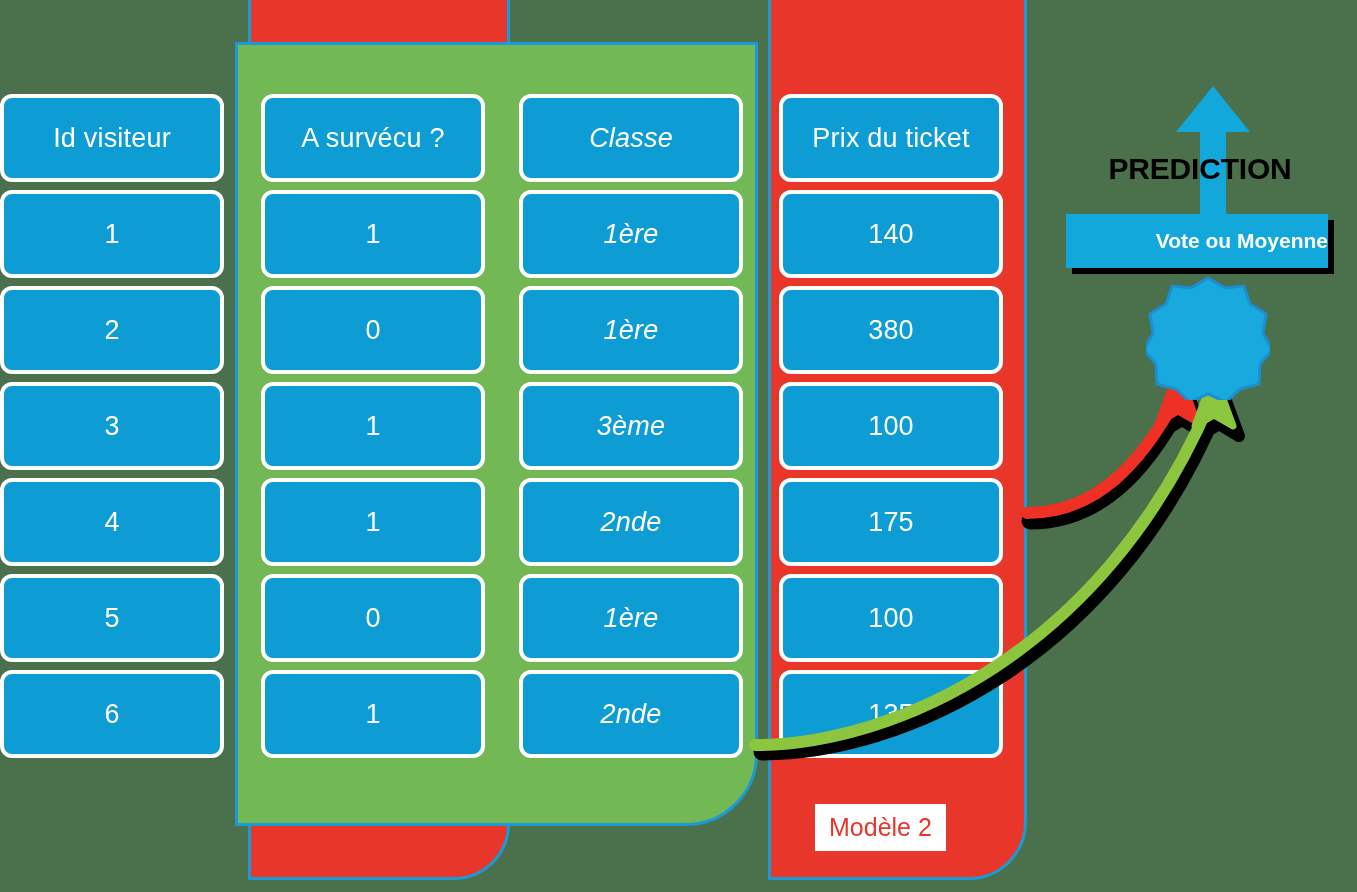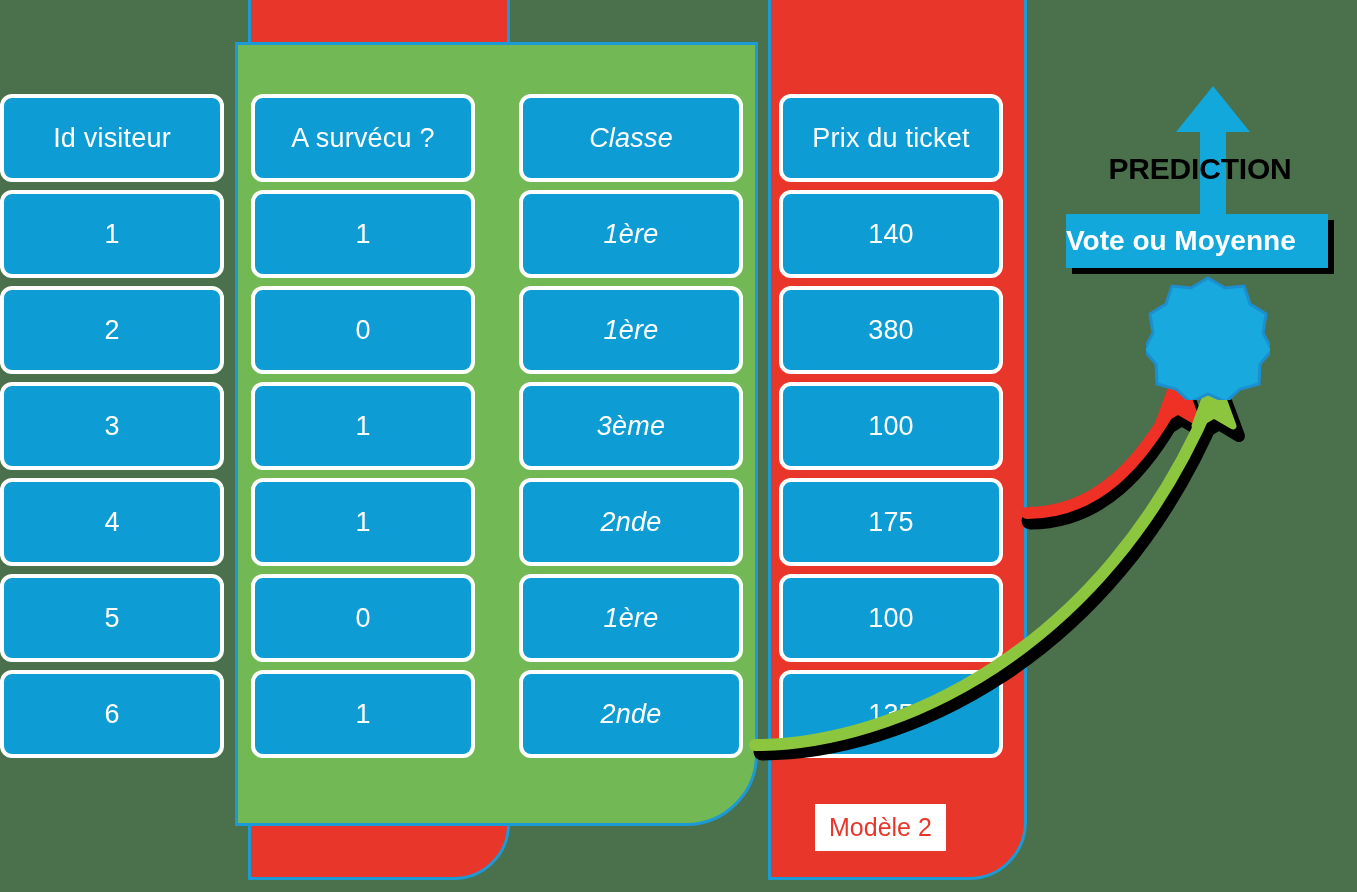--- a/index.html
+++ b/index.html
@@ -27,21 +27,21 @@
   }
   #panel-red-2{
     left:768px;top:-4px;width:259px;height:884px;
     background:#e8372a;border:3px solid #1b9ad6;
     border-radius:0 0 58px 0;
   }
 
   
   .col{position:absolute;top:94px;width:224px;}
   #col-id{left:0px;}
-  #col-survived{left:251px;}
+  #col-survived{left:261px;}
   #col-classe{left:519px;font-style:italic;}
   #col-prix{left:779px;}
 
   .cell{
     box-sizing:border-box;
     height:88px;
     margin-bottom:8px;
     background:#0d9dd4;
     border:4px solid #ffffff;
     border-radius:12px;
@@ -64,22 +64,22 @@
   #tag-model-2{left:815px;top:804px;width:131px;height:47px;color:#e8372a;}
 
   
   #svg-arrows{position:absolute;left:0;top:0;width:1357px;height:892px;}
 
   #burst{position:absolute;left:1146px;top:276px;width:124px;height:124px;}
 
   #vote-box{
     position:absolute;left:1066px;top:214px;width:262px;height:54px;
     background:#12a8dc;box-shadow:6px 6px 0 0 #000000;
-    display:flex;align-items:center;justify-content:flex-start;
-    color:#ffffff;font-size:28px;font-weight:bold;
+    display:flex;align-items:center;justify-content:flex-end;
+    color:#ffffff;font-size:21px;font-weight:bold;
     box-sizing:border-box;
   }
   #prediction-label{
     position:absolute;left:1085px;top:152px;width:230px;height:34px;
     color:#000000;font-size:30px;font-weight:bold;
     display:flex;align-items:center;justify-content:center;
     letter-spacing:-.2px;
   }
   #up-arrow{position:absolute;left:1176px;top:86px;width:74px;height:140px;}
 </style>

